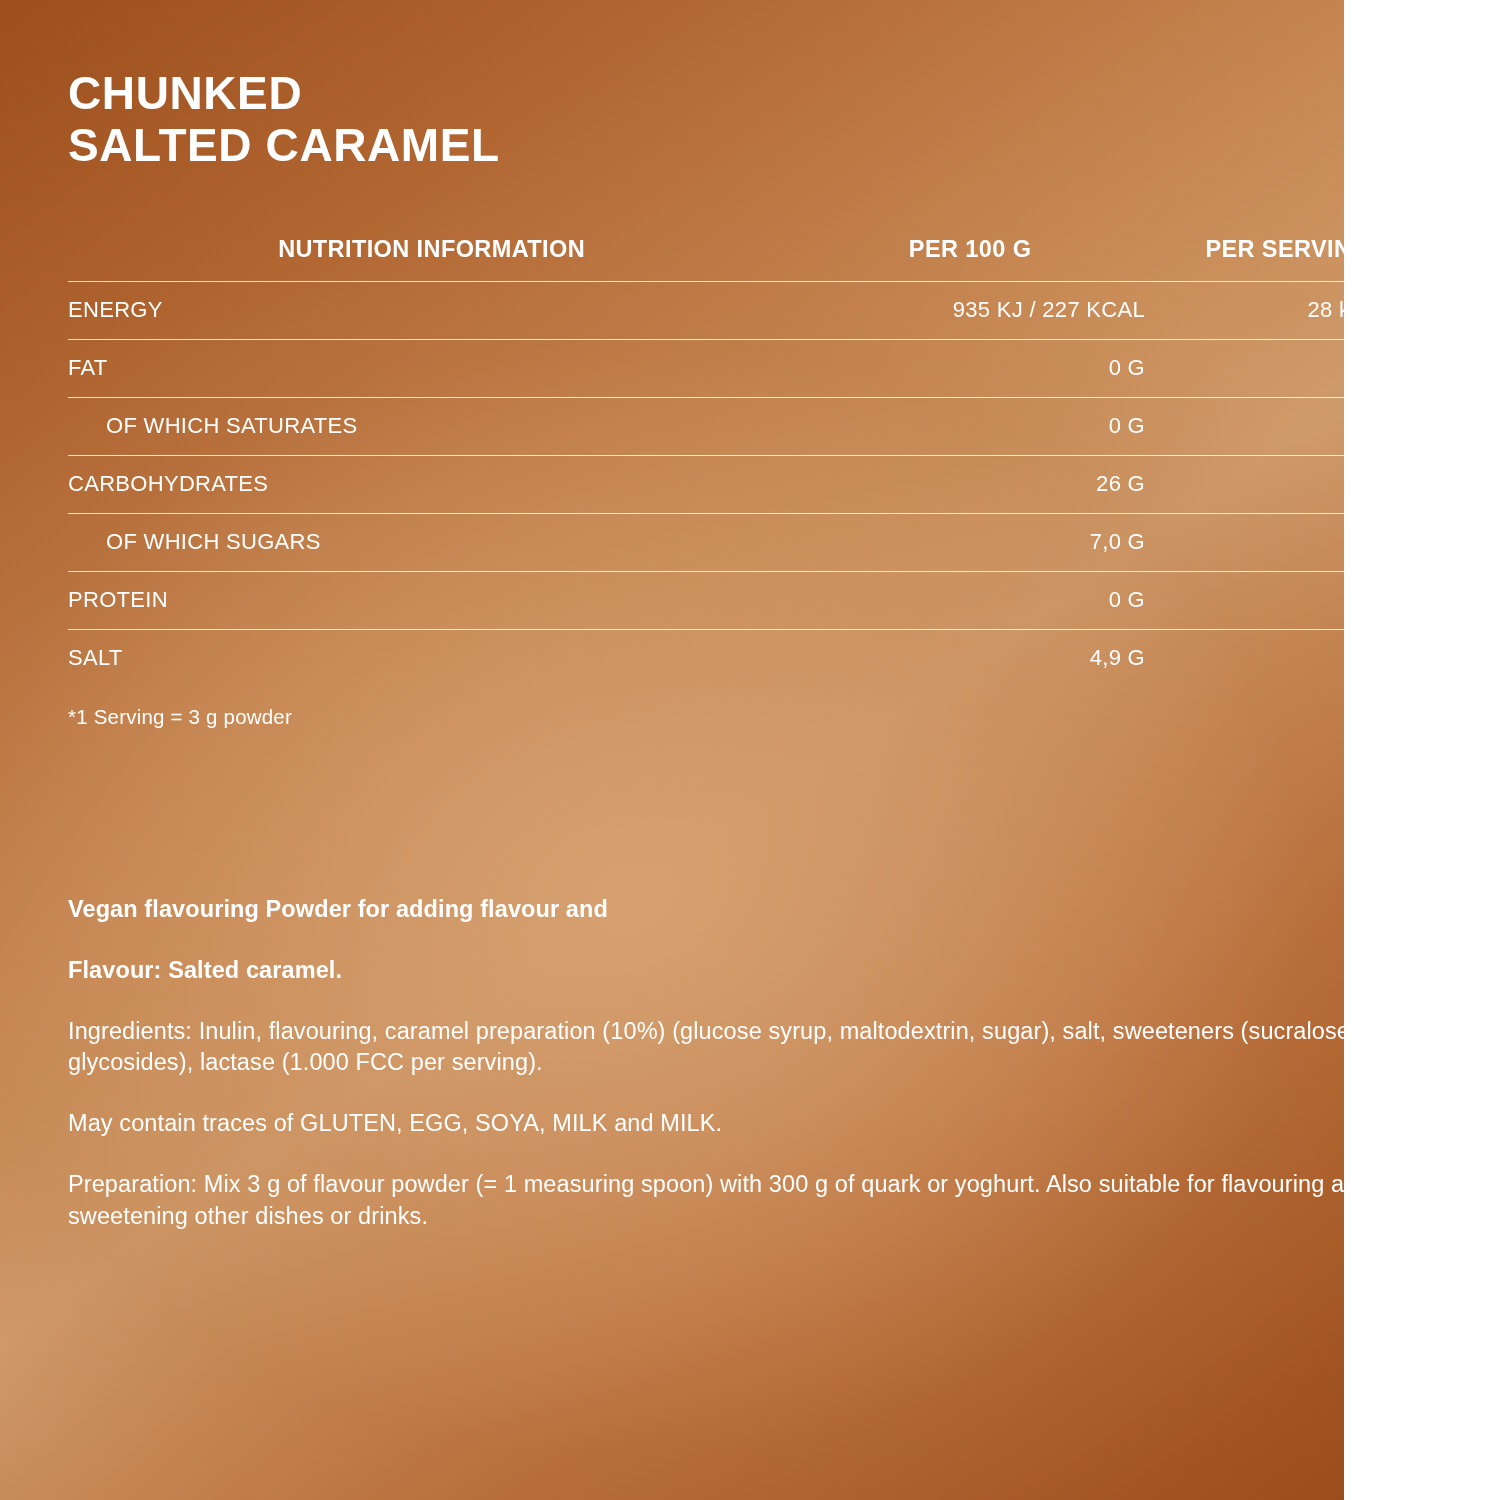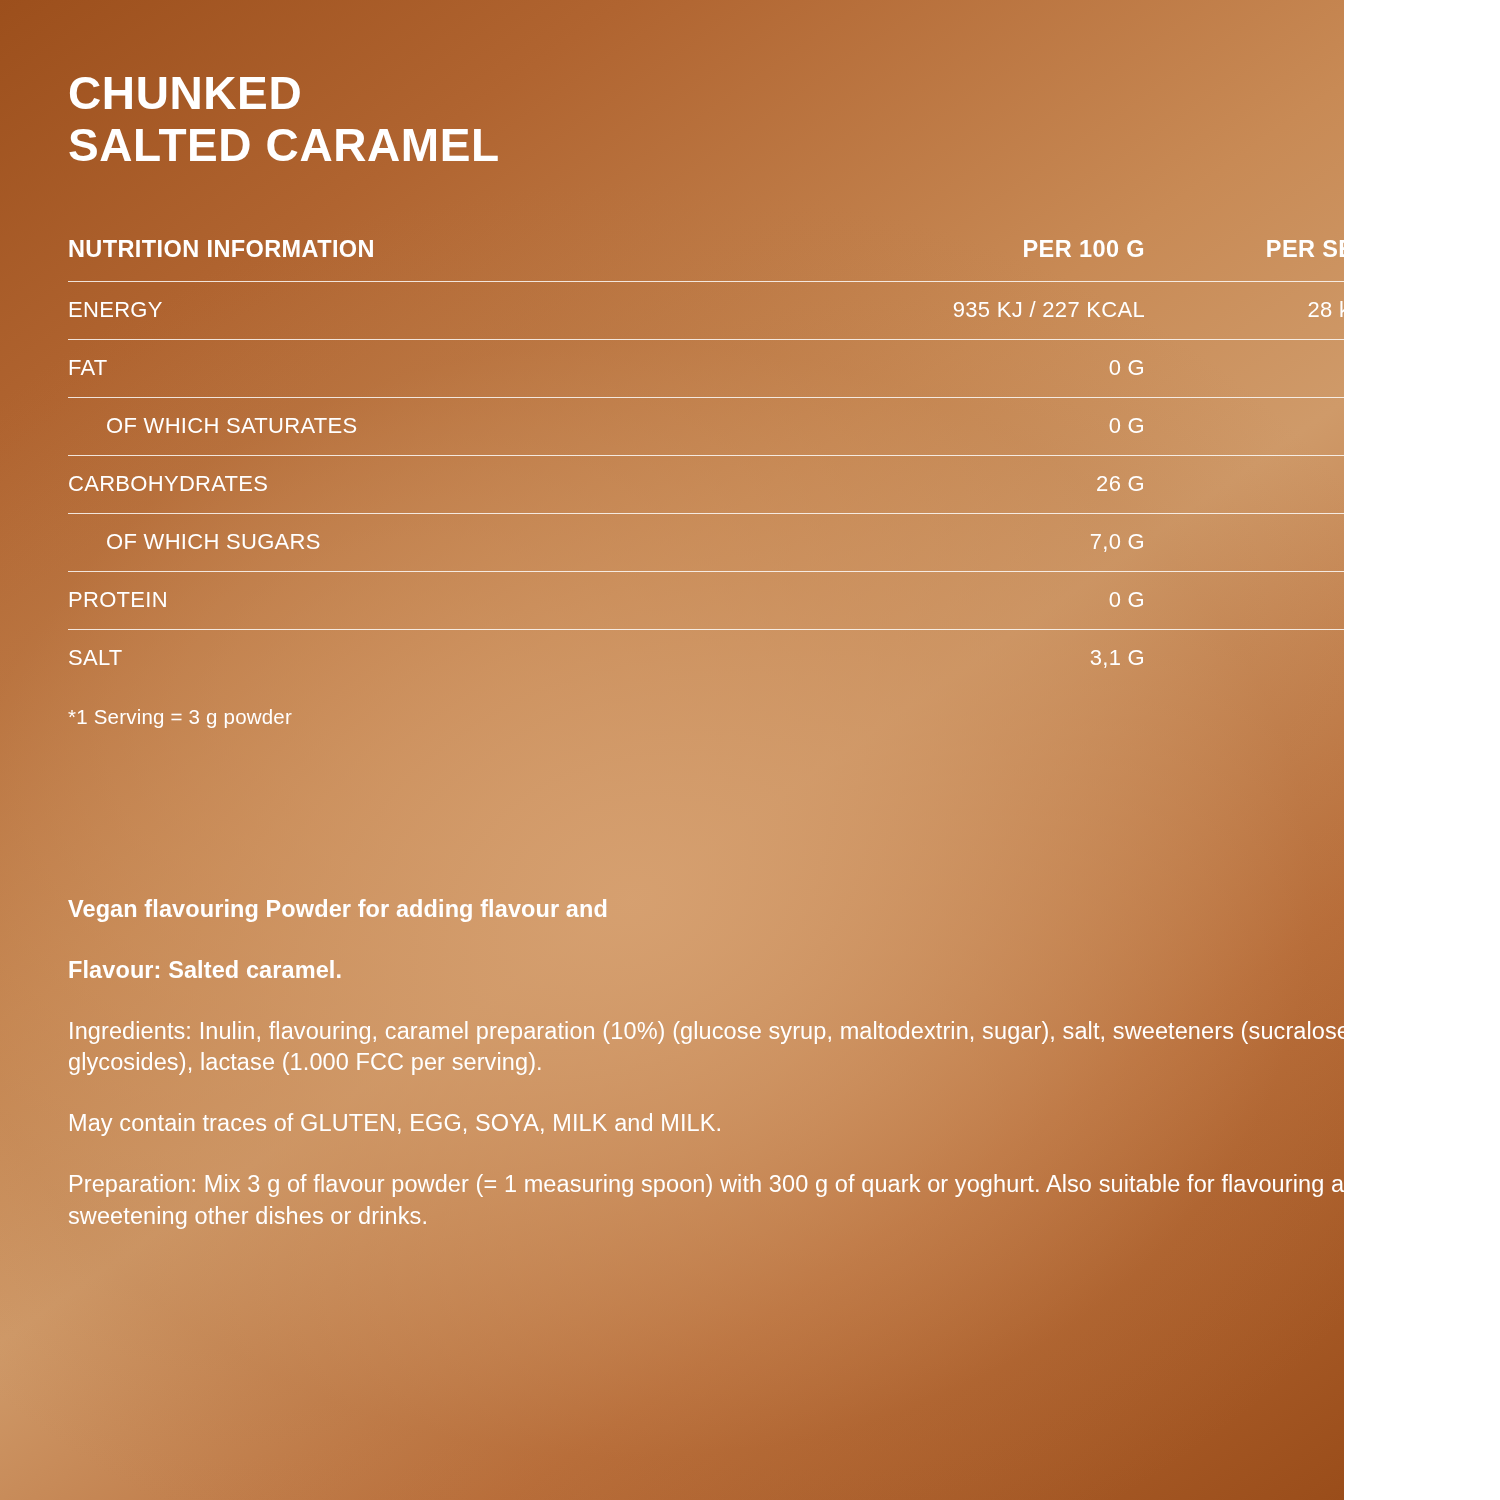--- a/index.html
+++ b/index.html
@@ -54,23 +54,23 @@
   .nutrition .col-name  { width: 53%; }
   .nutrition .col-100   { width: 25.5%; }
   .nutrition .col-serv  { width: 21.5%; }
 
   .head-row th {
     font-size: 23.5px;
     font-weight: bold;
     letter-spacing: 0.4px;
     text-transform: uppercase;
     padding-bottom: 18px;
-    text-align: left;
+    text-align: center;
   }
-  .head-row th.num { text-align: right; }
+  .head-row th.num { }
 
   .data-row td {
     font-size: 22px;
     font-weight: normal;
     letter-spacing: 0.3px;
     border-top: 1.6px solid rgba(255,255,255,0.82);
     padding-top: 15px;
     padding-bottom: 16px;
   }
   .data-row td.num { text-align: right; }
@@ -151,21 +151,21 @@
           <td class="num">7,0 G</td>
           <td class="num">&lt; 0,5 g</td>
         </tr>
         <tr class="data-row">
           <td class="name">PROTEIN</td>
           <td class="num">0 G</td>
           <td class="num">0 g</td>
         </tr>
         <tr class="data-row">
           <td class="name">SALT</td>
-          <td class="num">3,1 G</td>
+          <td class="num">4,9 G</td>
           <td class="num">0,20 g</td>
         </tr>
       </tbody>
     </table>
 
     <div class="footnote">*1 Serving = 3 g powder</div>
 
     <div class="copy">
       <p class="lead">
         <span>Vegan flavouring Powder for adding flavour and</span><br>

